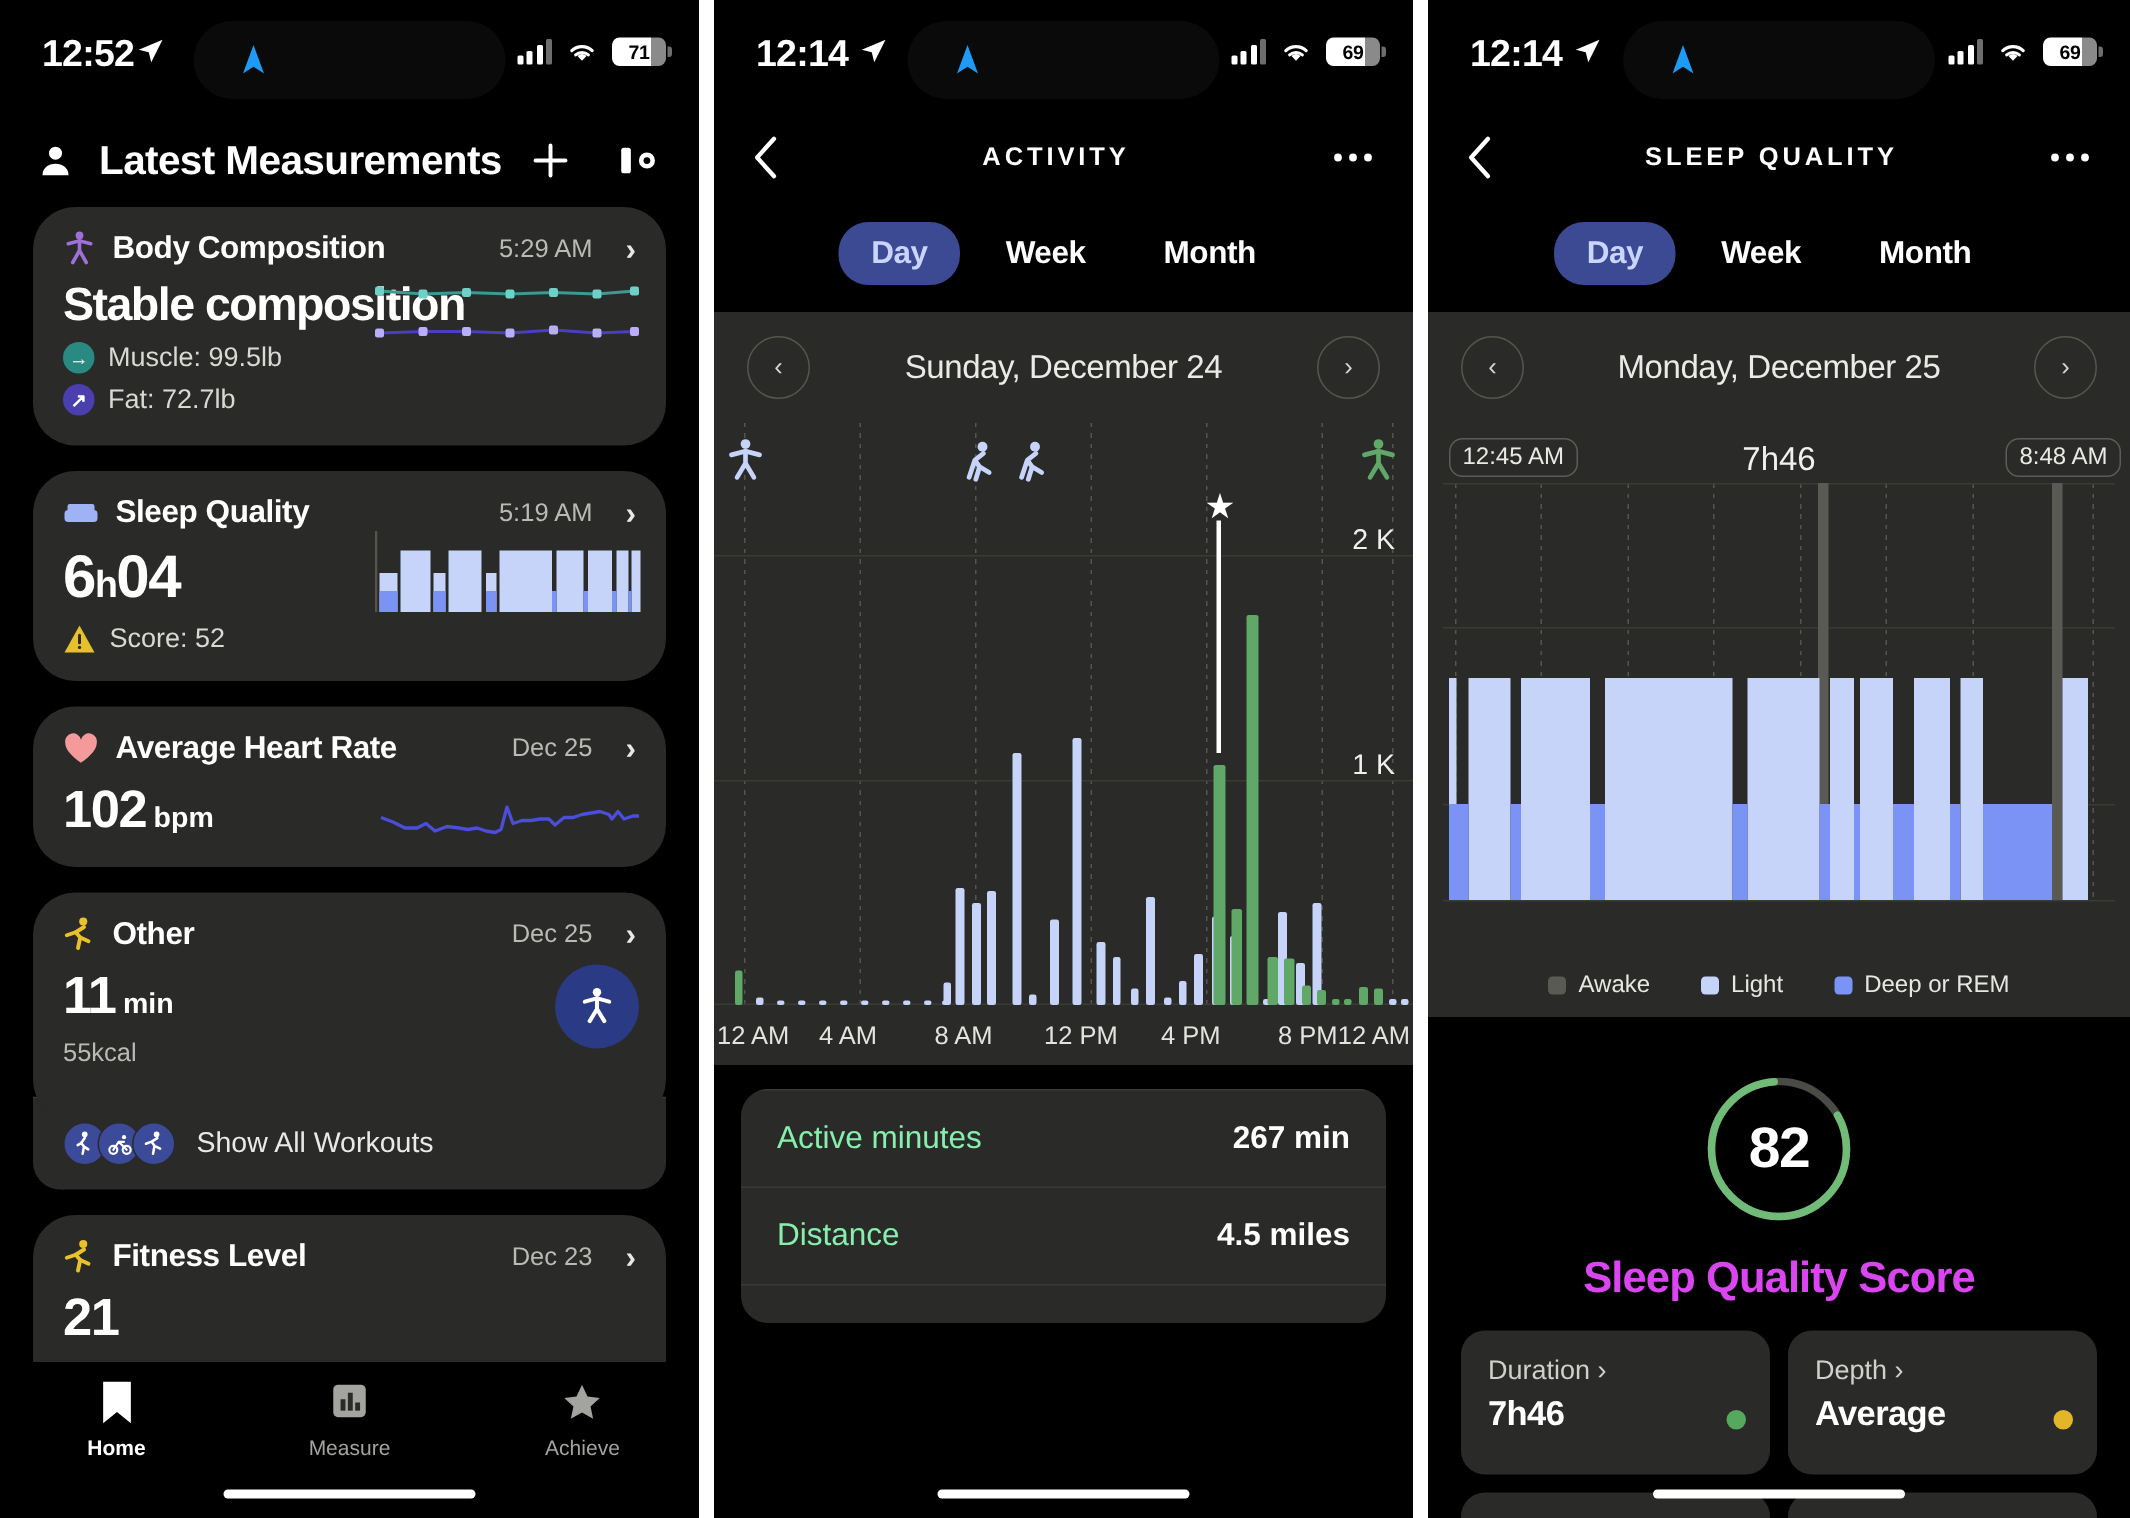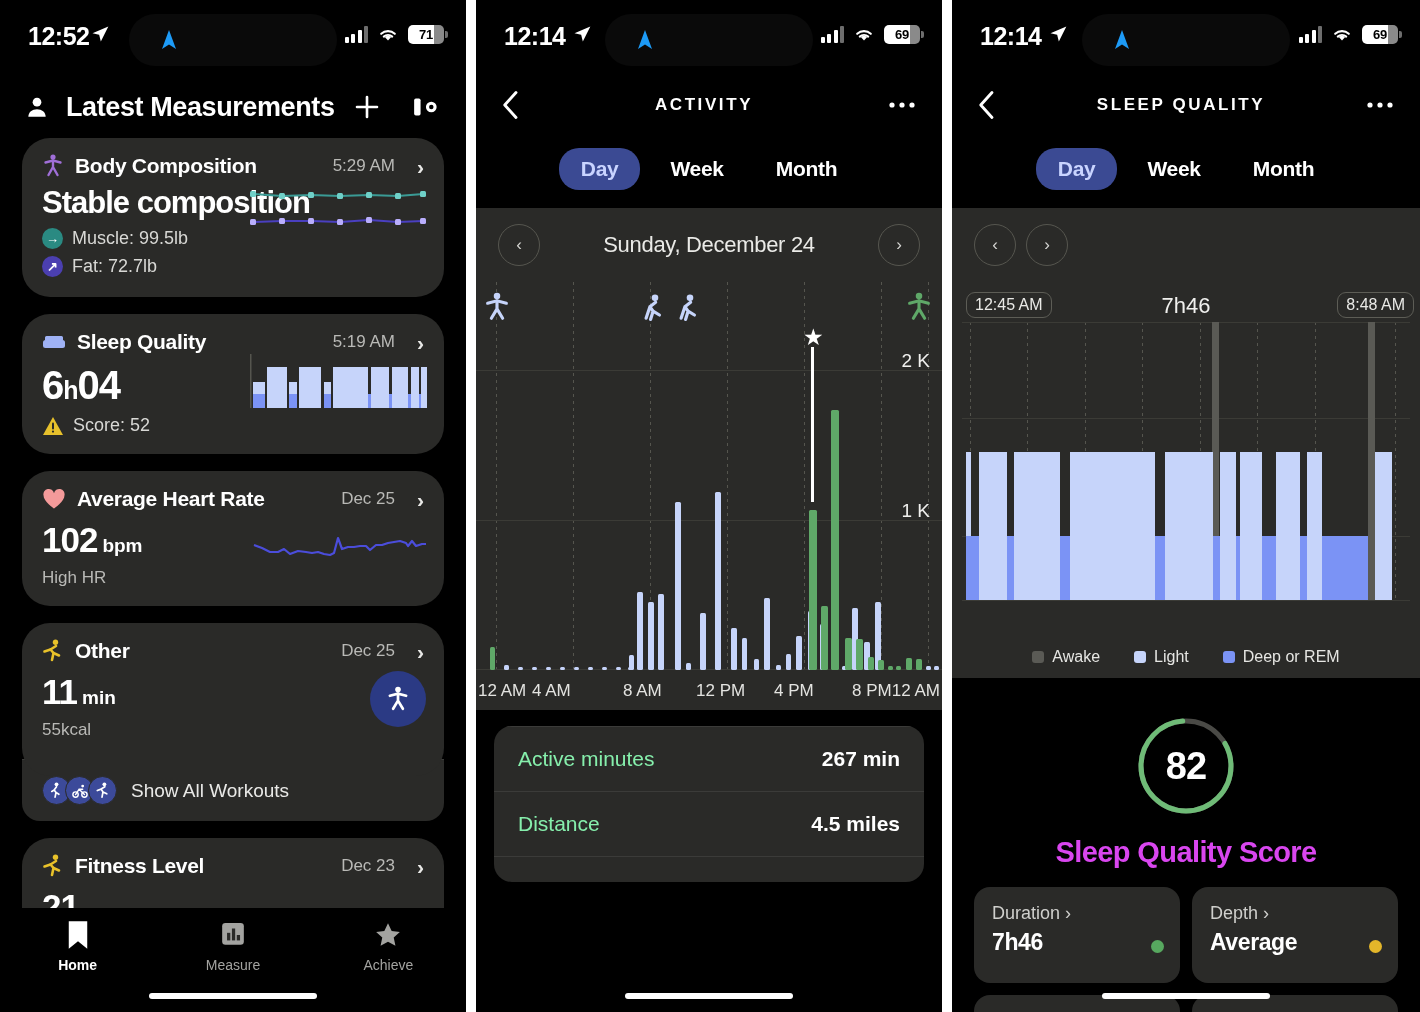--- a/index.html
+++ b/index.html
@@ -384,21 +384,20 @@
             <path d="M12 20.5S1.5 13.8 1.5 7.3A5.3 5.3 0 0 1 12 5.2 5.3 5.3 0 0 1 22.5 7.3c0 6.5-10.5 13.2-10.5 13.2z" fill="#f49a9a"></path>
           </svg>
           <span class="card-title">Average Heart Rate</span>
           <span class="card-meta">Dec 25</span>
           <span class="chev">›</span>
         </div>
         <div class="bigrow">
           <span class="big big-main">102</span>
           <span class="unit">bpm</span>
         </div>
-        <div class="muted">High HR</div>
         <svg class="mini" style="right:16px; top:52px" width="178" height="42" viewBox="0 0 178 42">
           <polyline fill="none" stroke="#4b4ddb" stroke-width="2.2" stroke-linejoin="round" points="4,22 12,25 20,29 28,29 34,26 40,31 48,28 56,29 62,30 68,29 74,31 80,32 84,30 88,15 92,26 98,24 104,24 110,23 116,23 120,27 126,22 132,22 138,20 144,19 150,18 156,20 158,23 162,18 166,23 172,21 176,21"></polyline>
         </svg>
       </div>
 
       <div class="card" style="padding-bottom:36px">
         <div class="card-head">
           <svg width="22" height="24" viewBox="0 0 22 24">
             <circle cx="13.5" cy="3.3" r="2.7" fill="#e9c22a"></circle>
             <path d="M14 7 L8.5 10.5 L11.5 14 L10 21" stroke="#e9c22a" stroke-width="2.6" fill="none" stroke-linecap="round" stroke-linejoin="round"></path>
@@ -627,21 +626,21 @@
       <div class="bar" style="left:392px; width:6px; height:13px;  background:#5fa868"></div>
       <div class="bar" style="left:402px; width:6px; height:10px;  background:#5fa868"></div>
       <div class="bar" style="left:412px; width:5px; height:4px;   background:#5fa868"></div>
       <div class="bar" style="left:420px; width:5px; height:4px;   background:#5fa868"></div>
       <div class="bar" style="left:430px; width:6px; height:12px;  background:#5fa868"></div>
       <div class="bar" style="left:440px; width:6px; height:11px;  background:#5fa868"></div>
       <div class="bar" style="left:450px; width:5px; height:4px;   background:#c6d4fa"></div>
       <div class="bar" style="left:458px; width:5px; height:4px;   background:#c6d4fa"></div>
 
       <span class="axlabel" style="left:2px;   bottom:9px">12 AM</span>
-      <span class="axlabel" style="left:56px;  bottom:9px">4 AM</span>
+      <span class="axlabel" style="left:70px;  bottom:9px">4 AM</span>
       <span class="axlabel" style="left:147px; bottom:9px">8 AM</span>
       <span class="axlabel" style="left:220px; bottom:9px">12 PM</span>
       <span class="axlabel" style="left:298px; bottom:9px">4 PM</span>
       <span class="axlabel" style="left:376px; bottom:9px">8 PM</span>
       <span class="axlabel" style="right:2px;  bottom:9px">12 AM</span>
     </div>
 
     <div class="stepswrap">
       <div class="stepscard">
         <div class="steps-row">
@@ -698,20 +697,21 @@
     </div>
 
     <div class="segs">
       <span class="seg on">Day</span>
       <span class="seg">Week</span>
       <span class="seg">Month</span>
     </div>
 
     <div class="datebar">
       <span class="navcirc">‹</span>
+      <span class="datetext">Monday, December 25</span>
       <span class="navcirc">›</span>
     </div>
 
     <div class="sleepchart">
       <span class="timepill" style="left:14px">12:45 AM</span>
       <span class="sleeptot">7h46</span>
       <span class="timepill" style="right:6px">8:48 AM</span>
 
       <div class="gridv" style="left:18px;  top:40px; bottom:78px"></div>
       <div class="gridv" style="left:75px;  top:40px; bottom:78px"></div>

